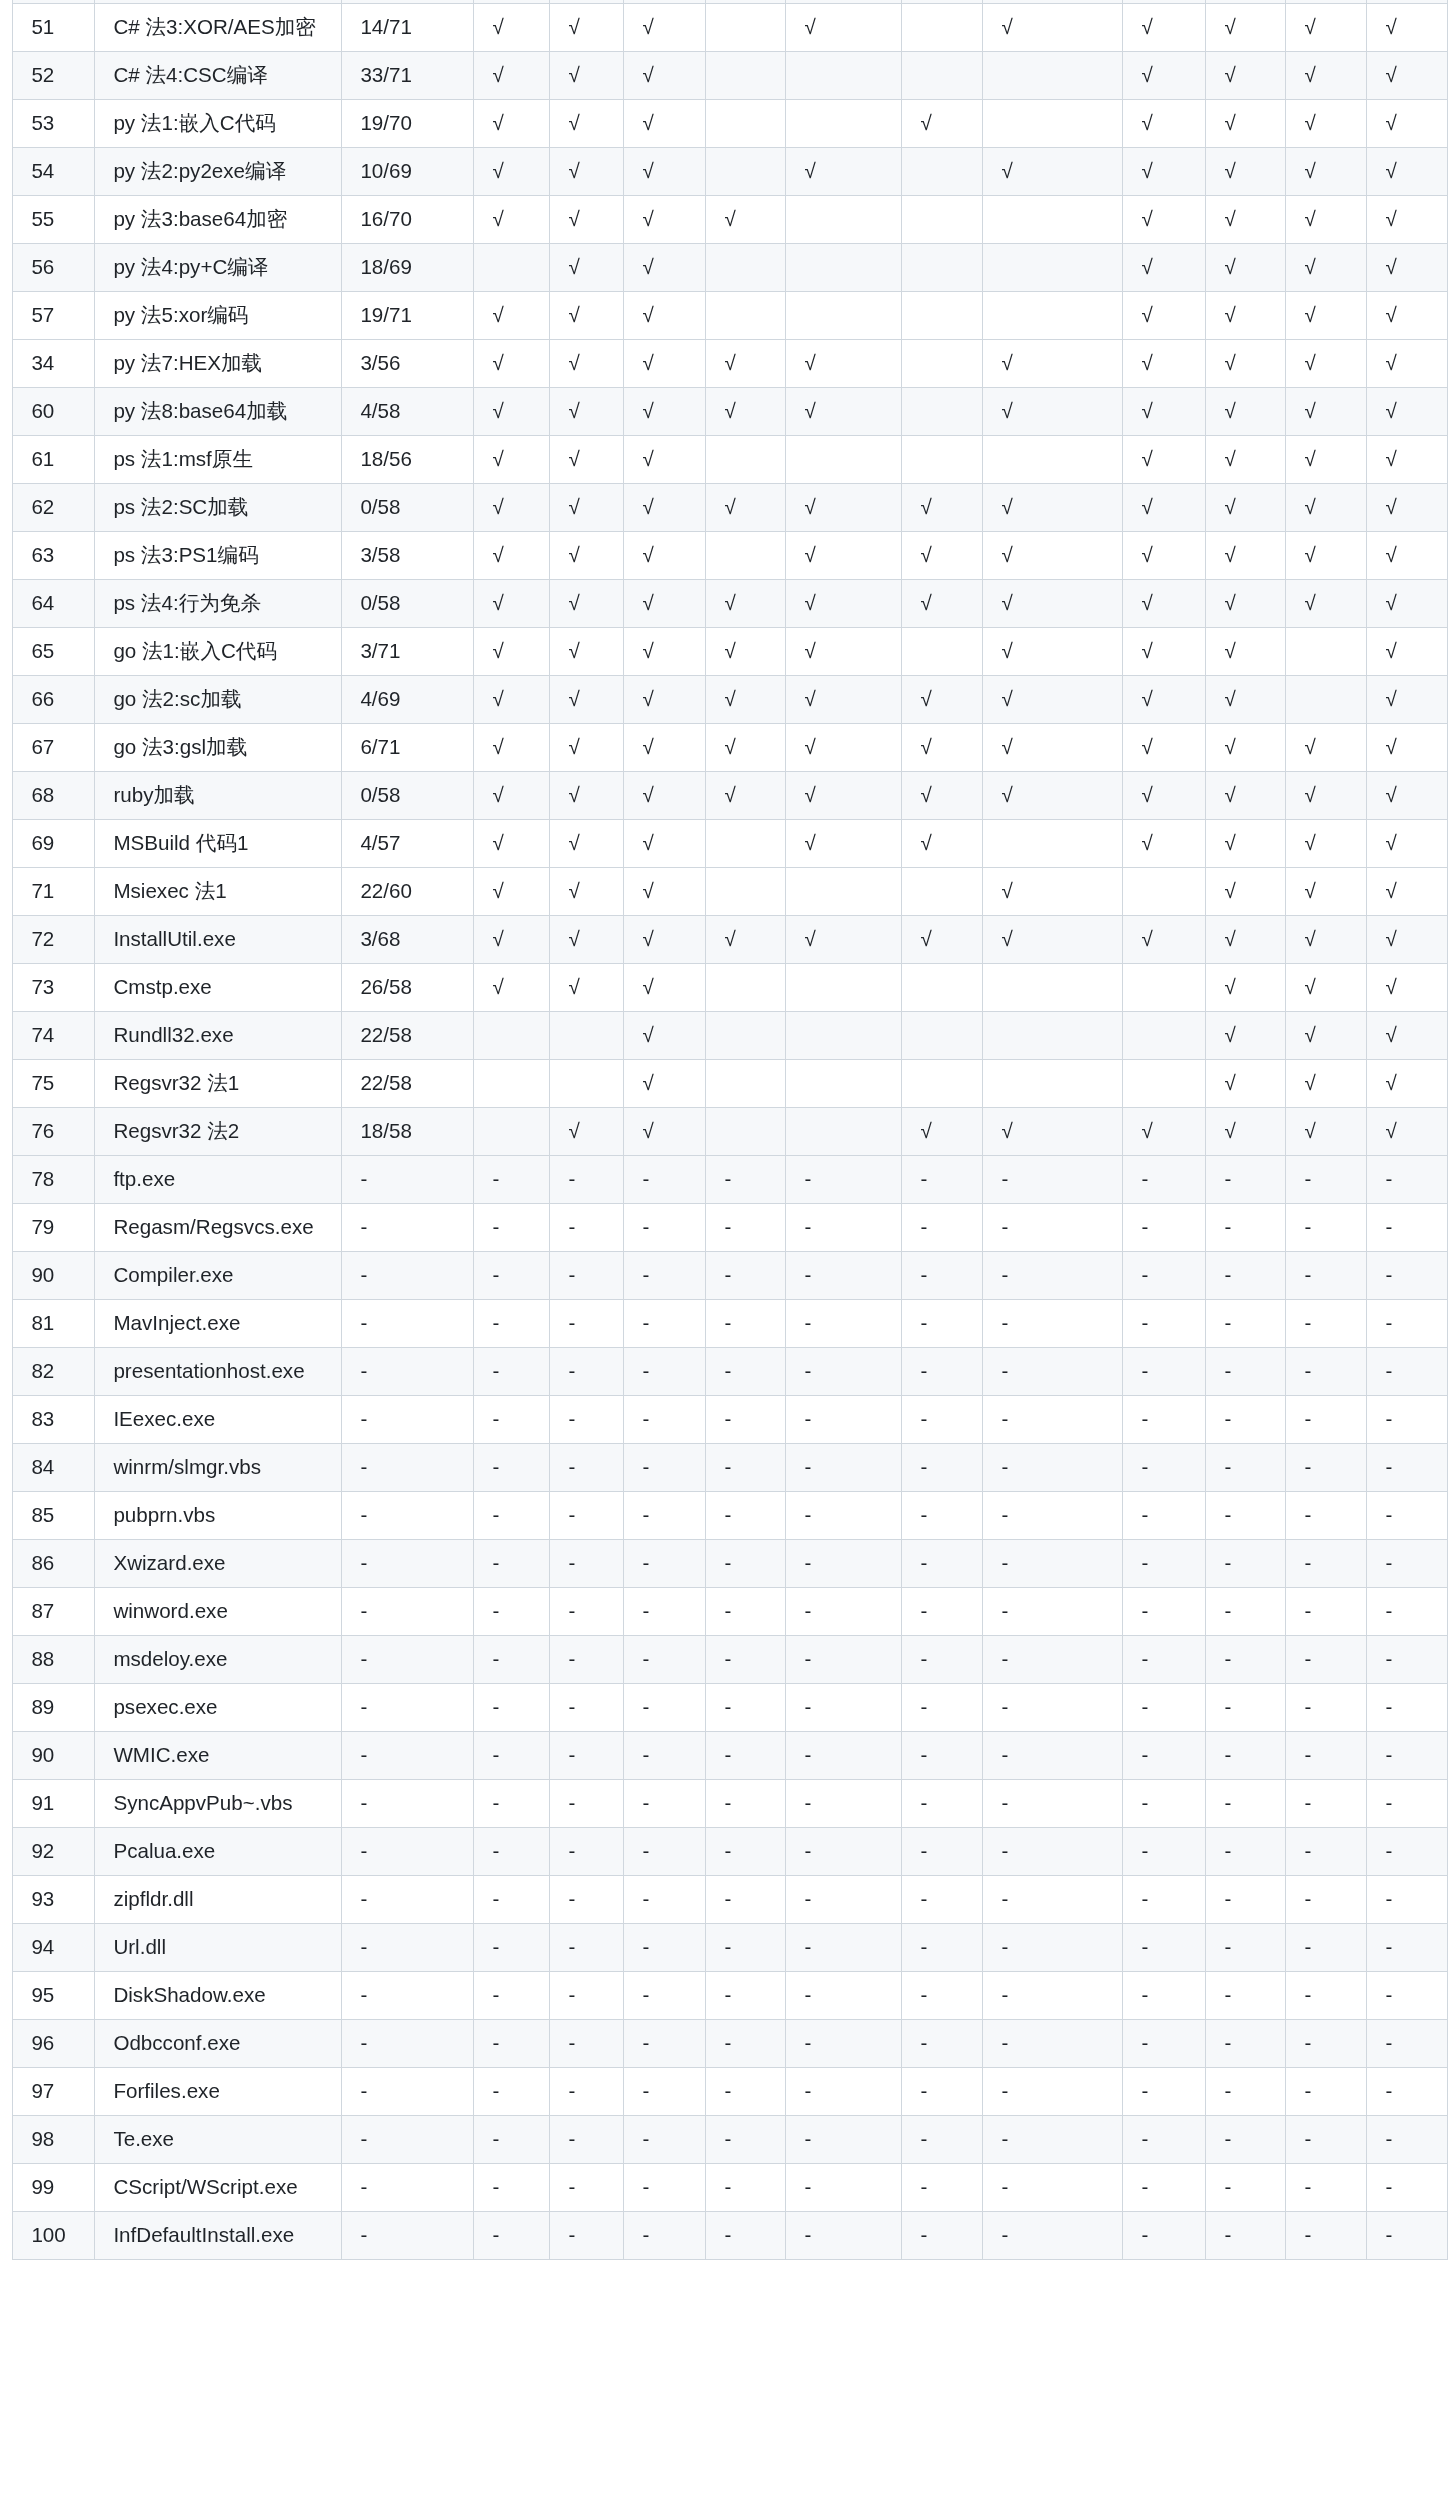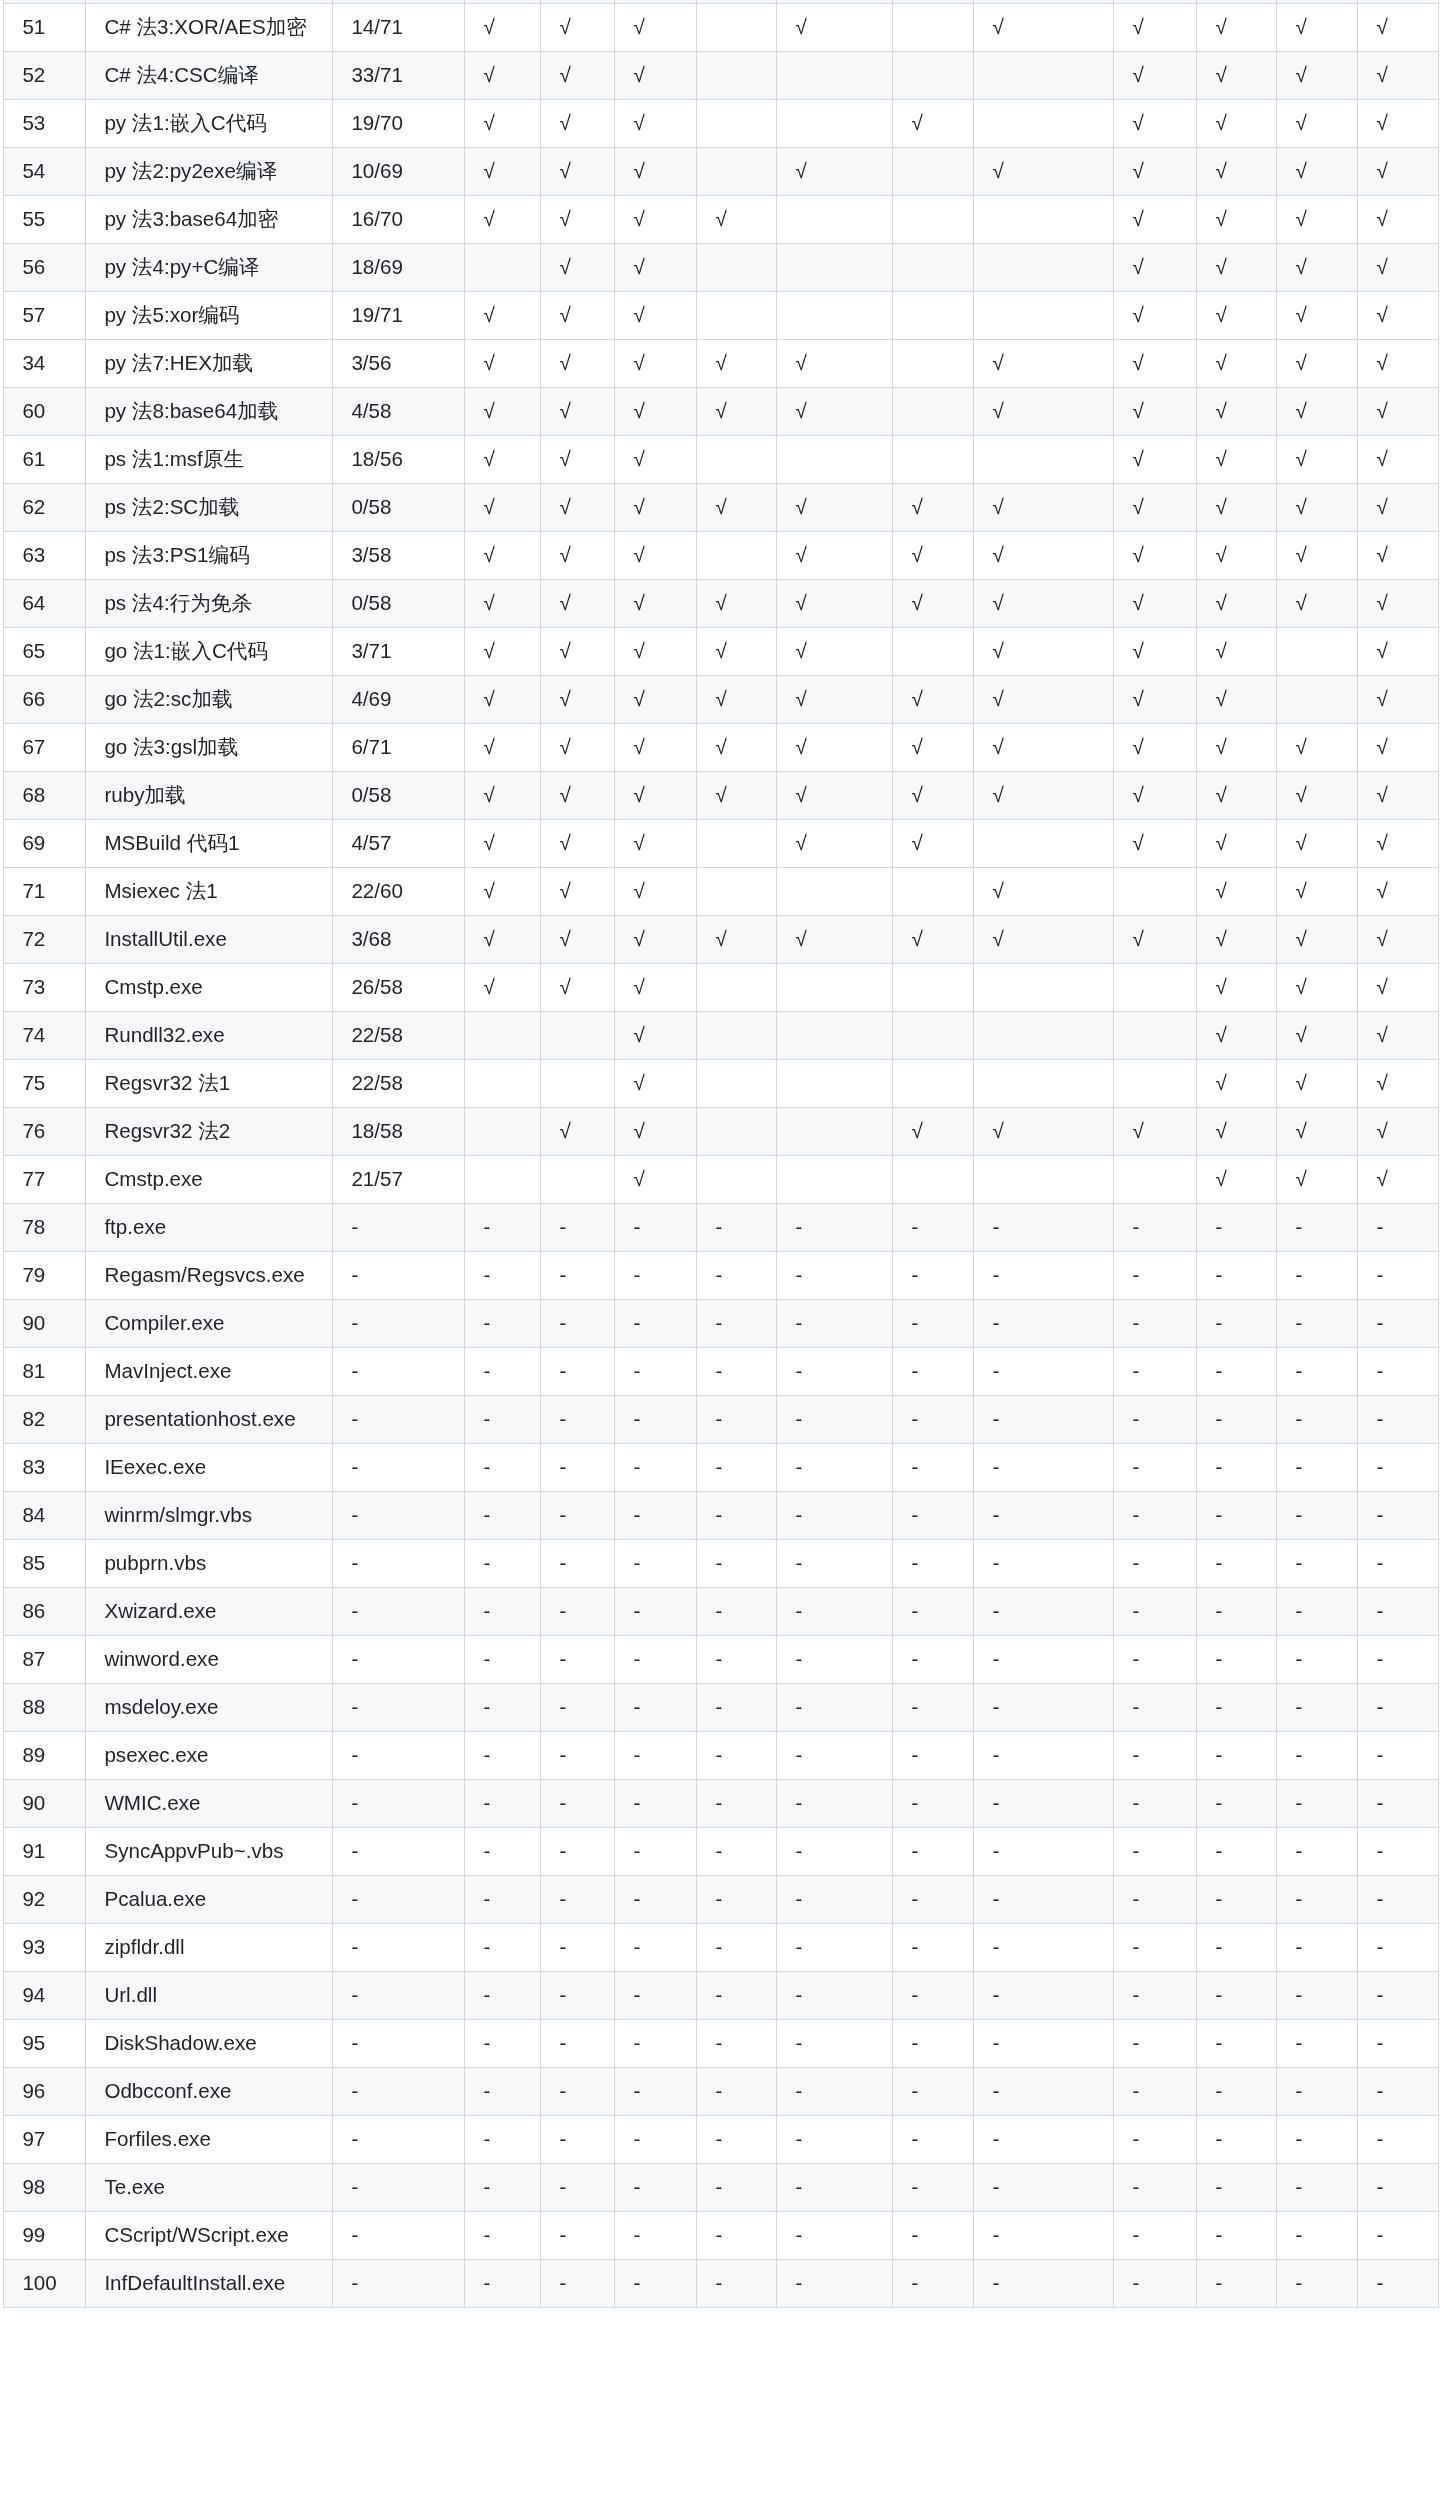--- a/index.html
+++ b/index.html
@@ -7,21 +7,21 @@
     position:relative;
     width:1449px;height:2512px;
     overflow:hidden;
     background:#ffffff;
     font-family:"Liberation Sans","DejaVu Sans",sans-serif;
     color:#1f2328;
   }
   table.av{
     border-collapse:collapse;
     table-layout:fixed;
-    margin:0 0 0 3px;
+    margin:0 0 0 12px;
     width:1435px;
   }
   table.av td{
     border:1.5px solid #d0d7de;
     height:47px;
     padding:0 4.4px 0 18.4px;
     font-size:20.6px;
     line-height:1.2;
     vertical-align:middle;
     white-space:nowrap;
@@ -455,36 +455,20 @@
           <td class="mark-cell">√</td>
           <td class="mark-cell"></td>
           <td class="mark-cell"></td>
           <td class="mark-cell">√</td>
           <td class="mark-cell">√</td>
           <td class="mark-cell">√</td>
           <td class="mark-cell">√</td>
           <td class="mark-cell">√</td>
           <td class="mark-cell">√</td>
         </tr>
-        <tr>
-          <td>77</td>
-          <td>Cmstp.exe</td>
-          <td>21/57</td>
-          <td class="mark-cell"></td>
-          <td class="mark-cell"></td>
-          <td class="mark-cell">√</td>
-          <td class="mark-cell"></td>
-          <td class="mark-cell"></td>
-          <td class="mark-cell"></td>
-          <td class="mark-cell"></td>
-          <td class="mark-cell"></td>
-          <td class="mark-cell">√</td>
-          <td class="mark-cell">√</td>
-          <td class="mark-cell">√</td>
-        </tr>
         <tr class="stripe">
           <td>78</td>
           <td>ftp.exe</td>
           <td>-</td>
           <td class="mark-cell">-</td>
           <td class="mark-cell">-</td>
           <td class="mark-cell">-</td>
           <td class="mark-cell">-</td>
           <td class="mark-cell">-</td>
           <td class="mark-cell">-</td>

